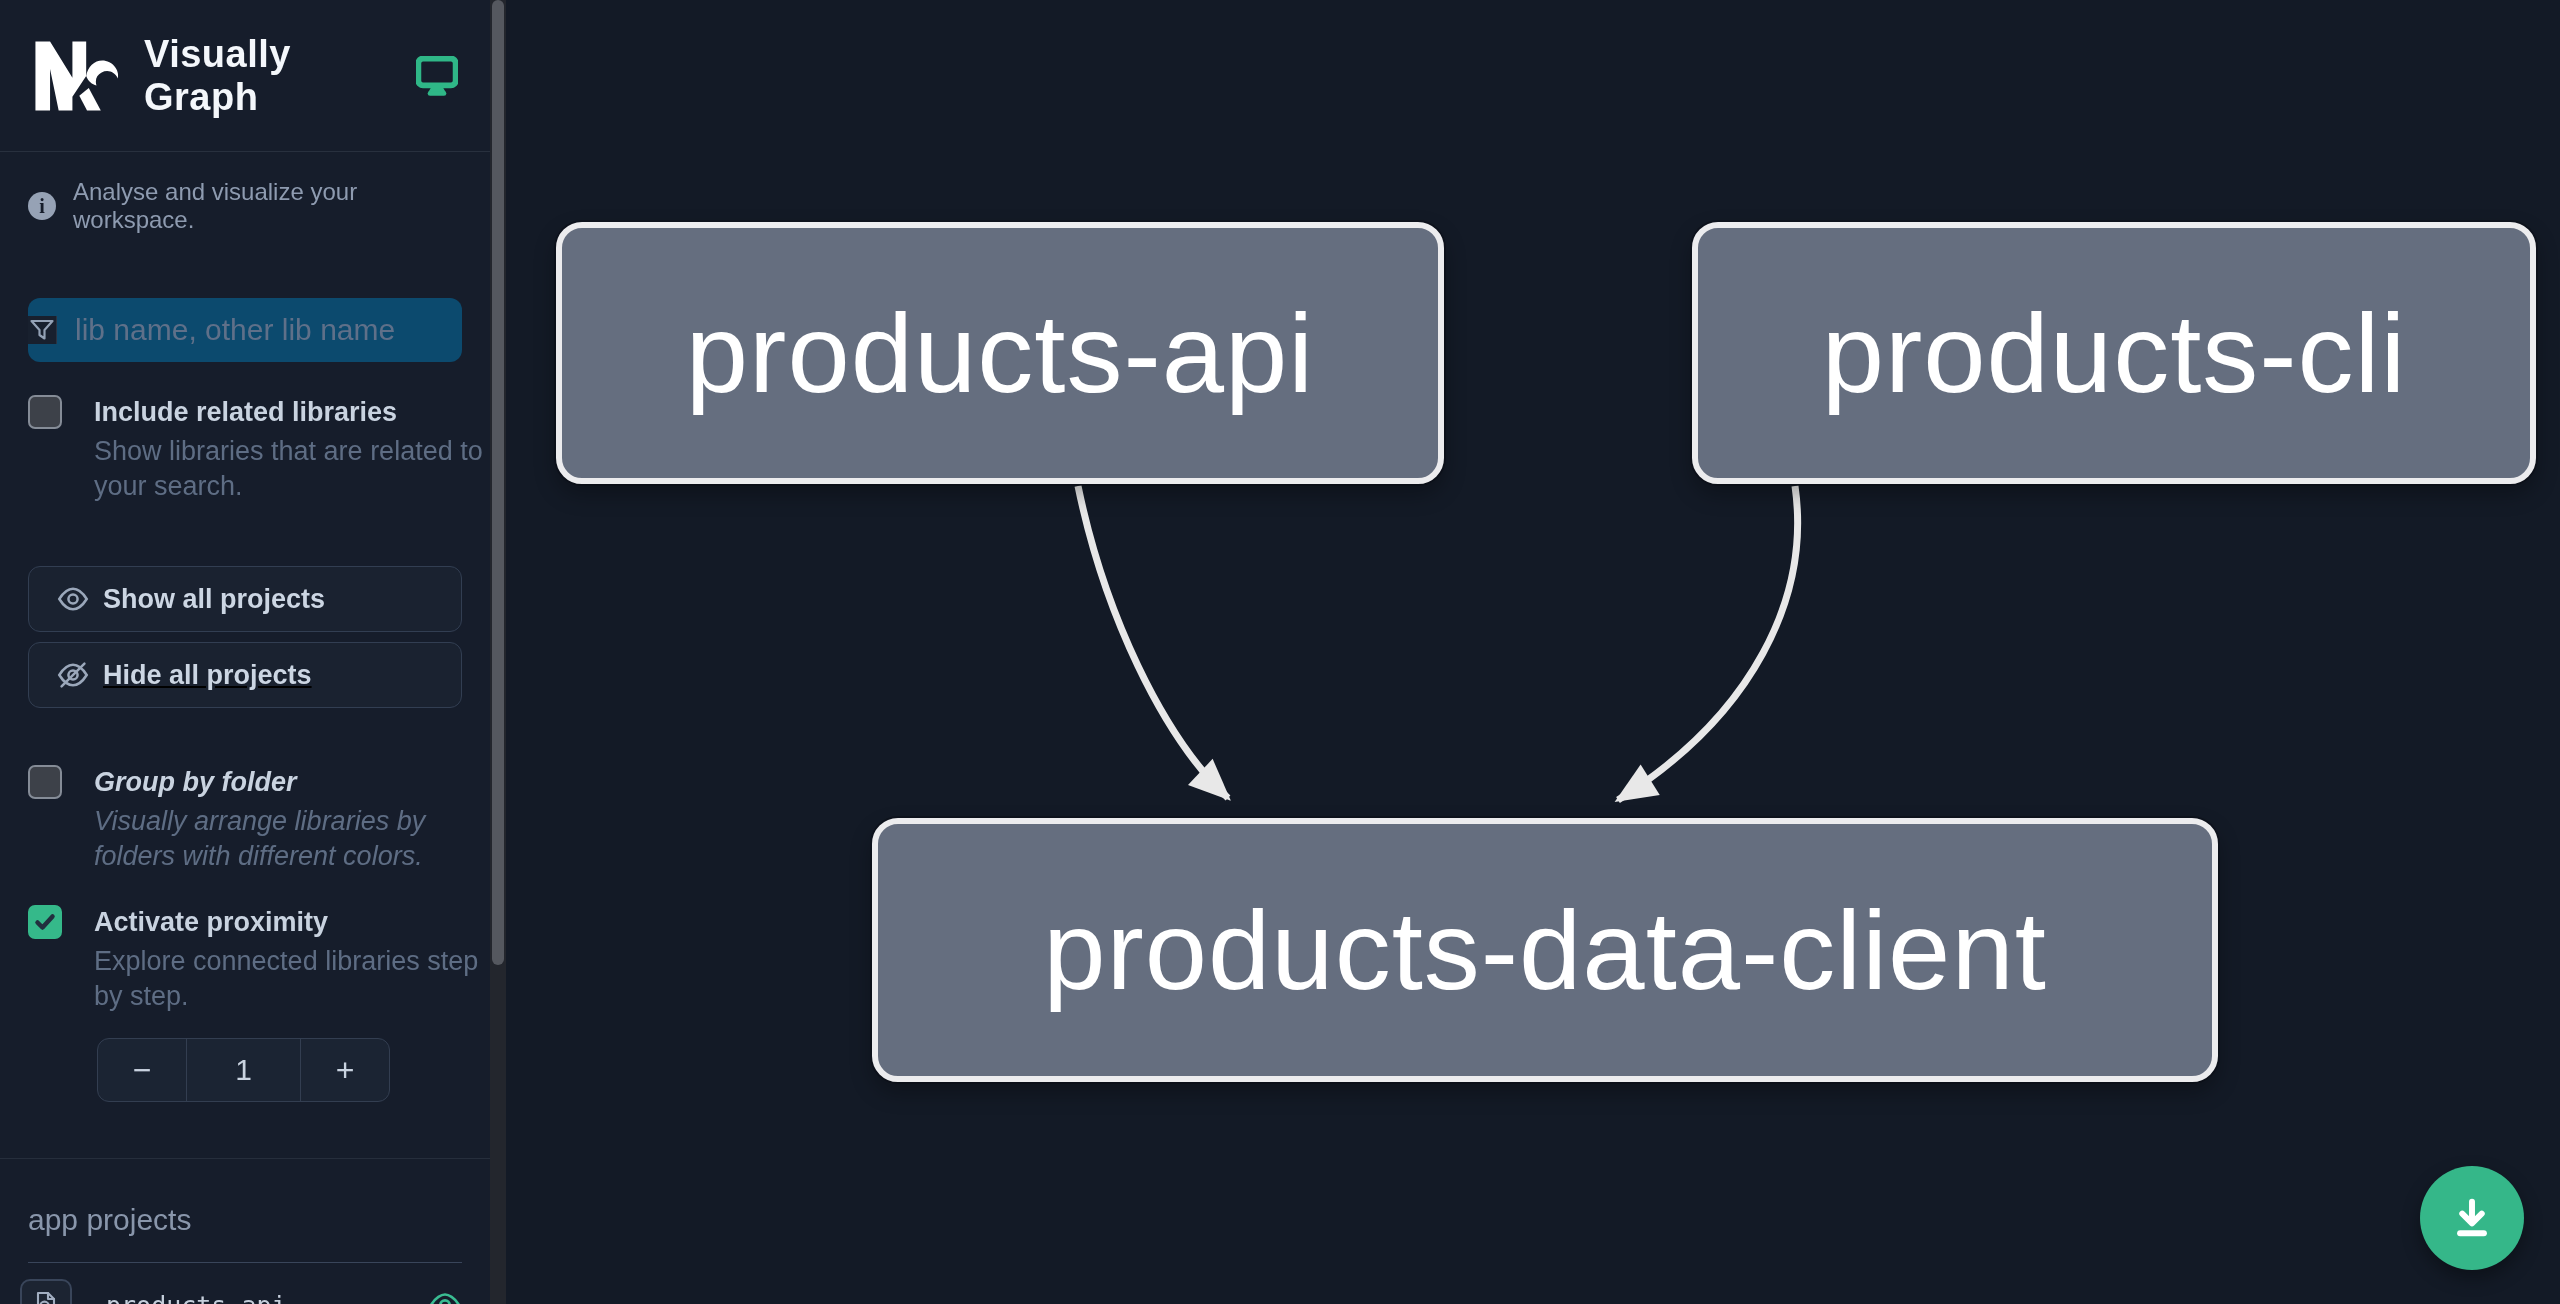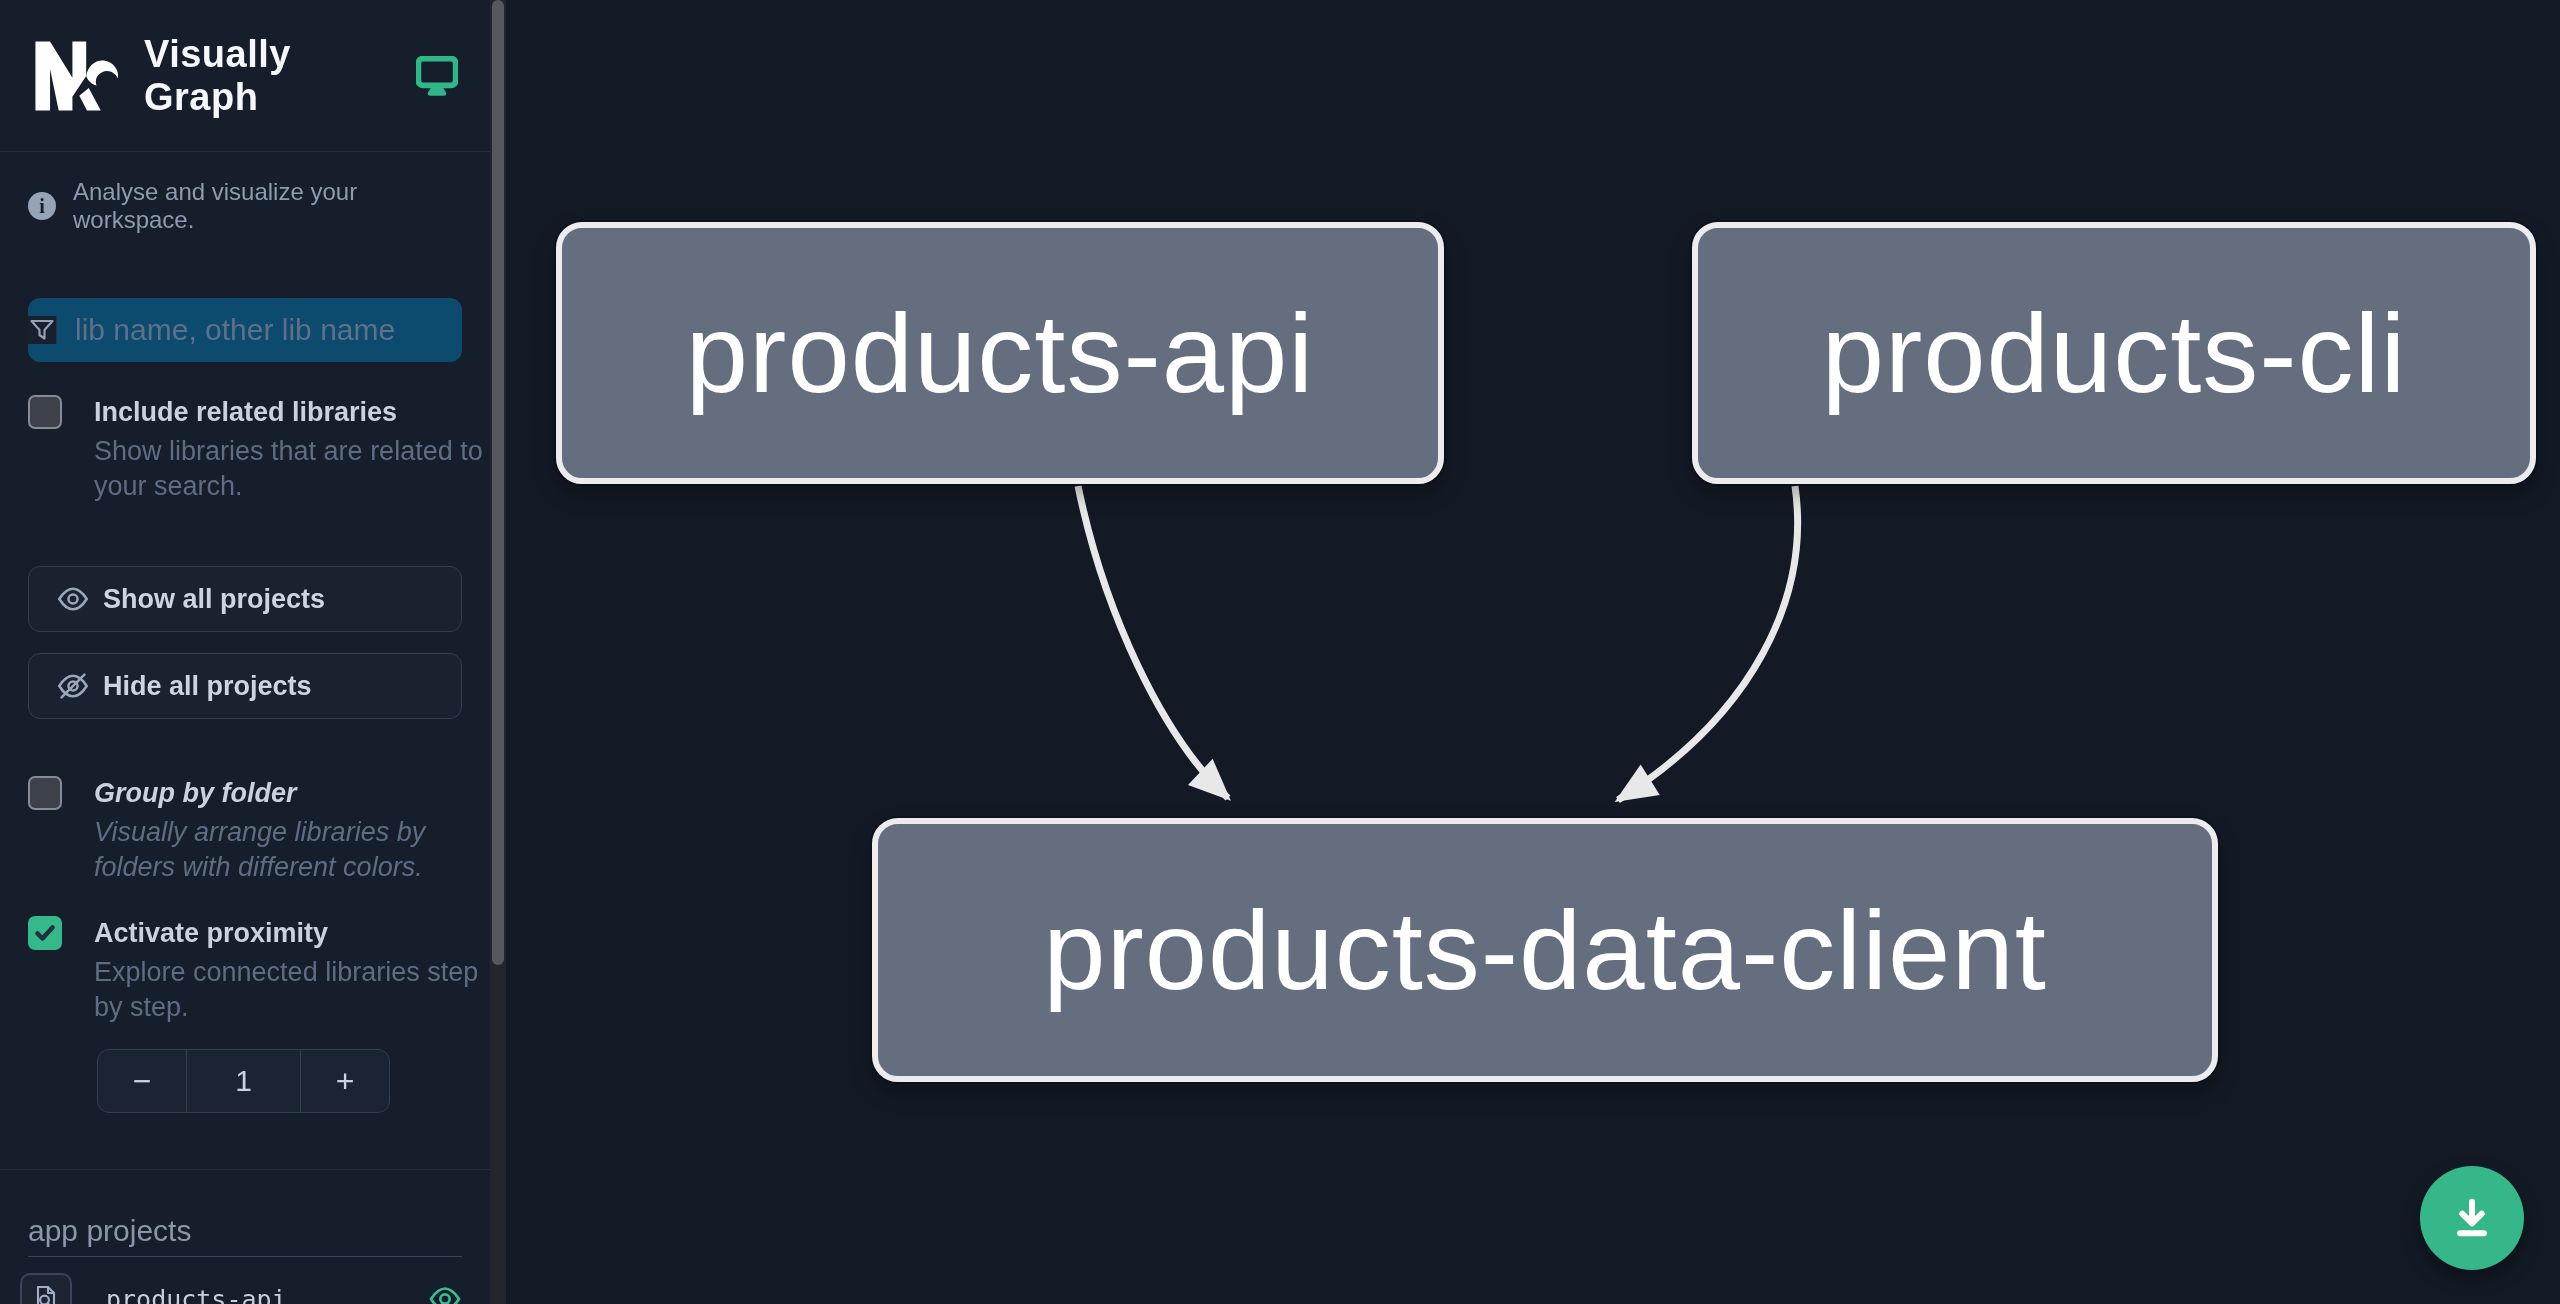--- a/index.html
+++ b/index.html
@@ -53,42 +53,42 @@
   }
   .cb-box.checked { background:#35b98a; border-color:#35b98a; }
   .cb-label { font-size:27px; font-weight:700; color:#c9d3e0; line-height:36px; }
   .cb-desc  { grid-column:2; font-size:27px; color:#5e6d84; line-height:35px; margin-top:4px; width:392px; }
 
   .sb-btn {
     margin:62px 28px 0; height:66px; width:434px; display:flex; align-items:center;
     background:#1a2230; border:1px solid #323e52; border-radius:12px;
     padding:0 0 0 28px; cursor:pointer; gap:14px;
   }
-  .sb-btn.hide { margin-top:21px; }
+  .sb-btn.hide { margin-top:10px;text-decoration:underline; }
   .sb-btn-label { font-size:27px; font-weight:700; color:#ccd6e3; }
 
   .stepper {
     margin:24px 0 0 97px; width:293px; height:64px; display:flex;
     background:#1b2433; border:1px solid #333e51; border-radius:12px; overflow:hidden;
   }
   .step-btn {
     width:88px; display:flex; align-items:center; justify-content:center;
     font-size:32px; color:#c9d3e0; cursor:pointer; background:transparent; border:none;
     font-family:"Liberation Sans", sans-serif;
   }
   .step-value {
     flex:1; display:flex; align-items:center; justify-content:center;
     font-size:30px; color:#c9d3e0;
     border-left:1px solid #333e51; border-right:1px solid #333e51;
   }
 
   .section-divider { margin-top:56px; height:1px; background:#262e3c; }
 
   .projects-heading {
-    margin:44px 28px 0; width:434px; padding-bottom:8px;
+    margin:44px 28px 0; width:434px; padding-bottom:25px;
     border-bottom:1px solid #39455a; font-size:30px; color:#8996ab;
   }
   .project-item { margin:16px 28px 0 20px; display:flex; align-items:center; }
   .focus-btn {
     width:52px; height:52px; border-radius:10px; border:2px solid #39455a;
     background:#1c2432; display:flex; align-items:center; justify-content:center; cursor:pointer;
   }
   .project-name {
     margin-left:34px; font-family:"DejaVu Sans Mono", monospace;
     font-size:25px; color:#c6cfdc;

